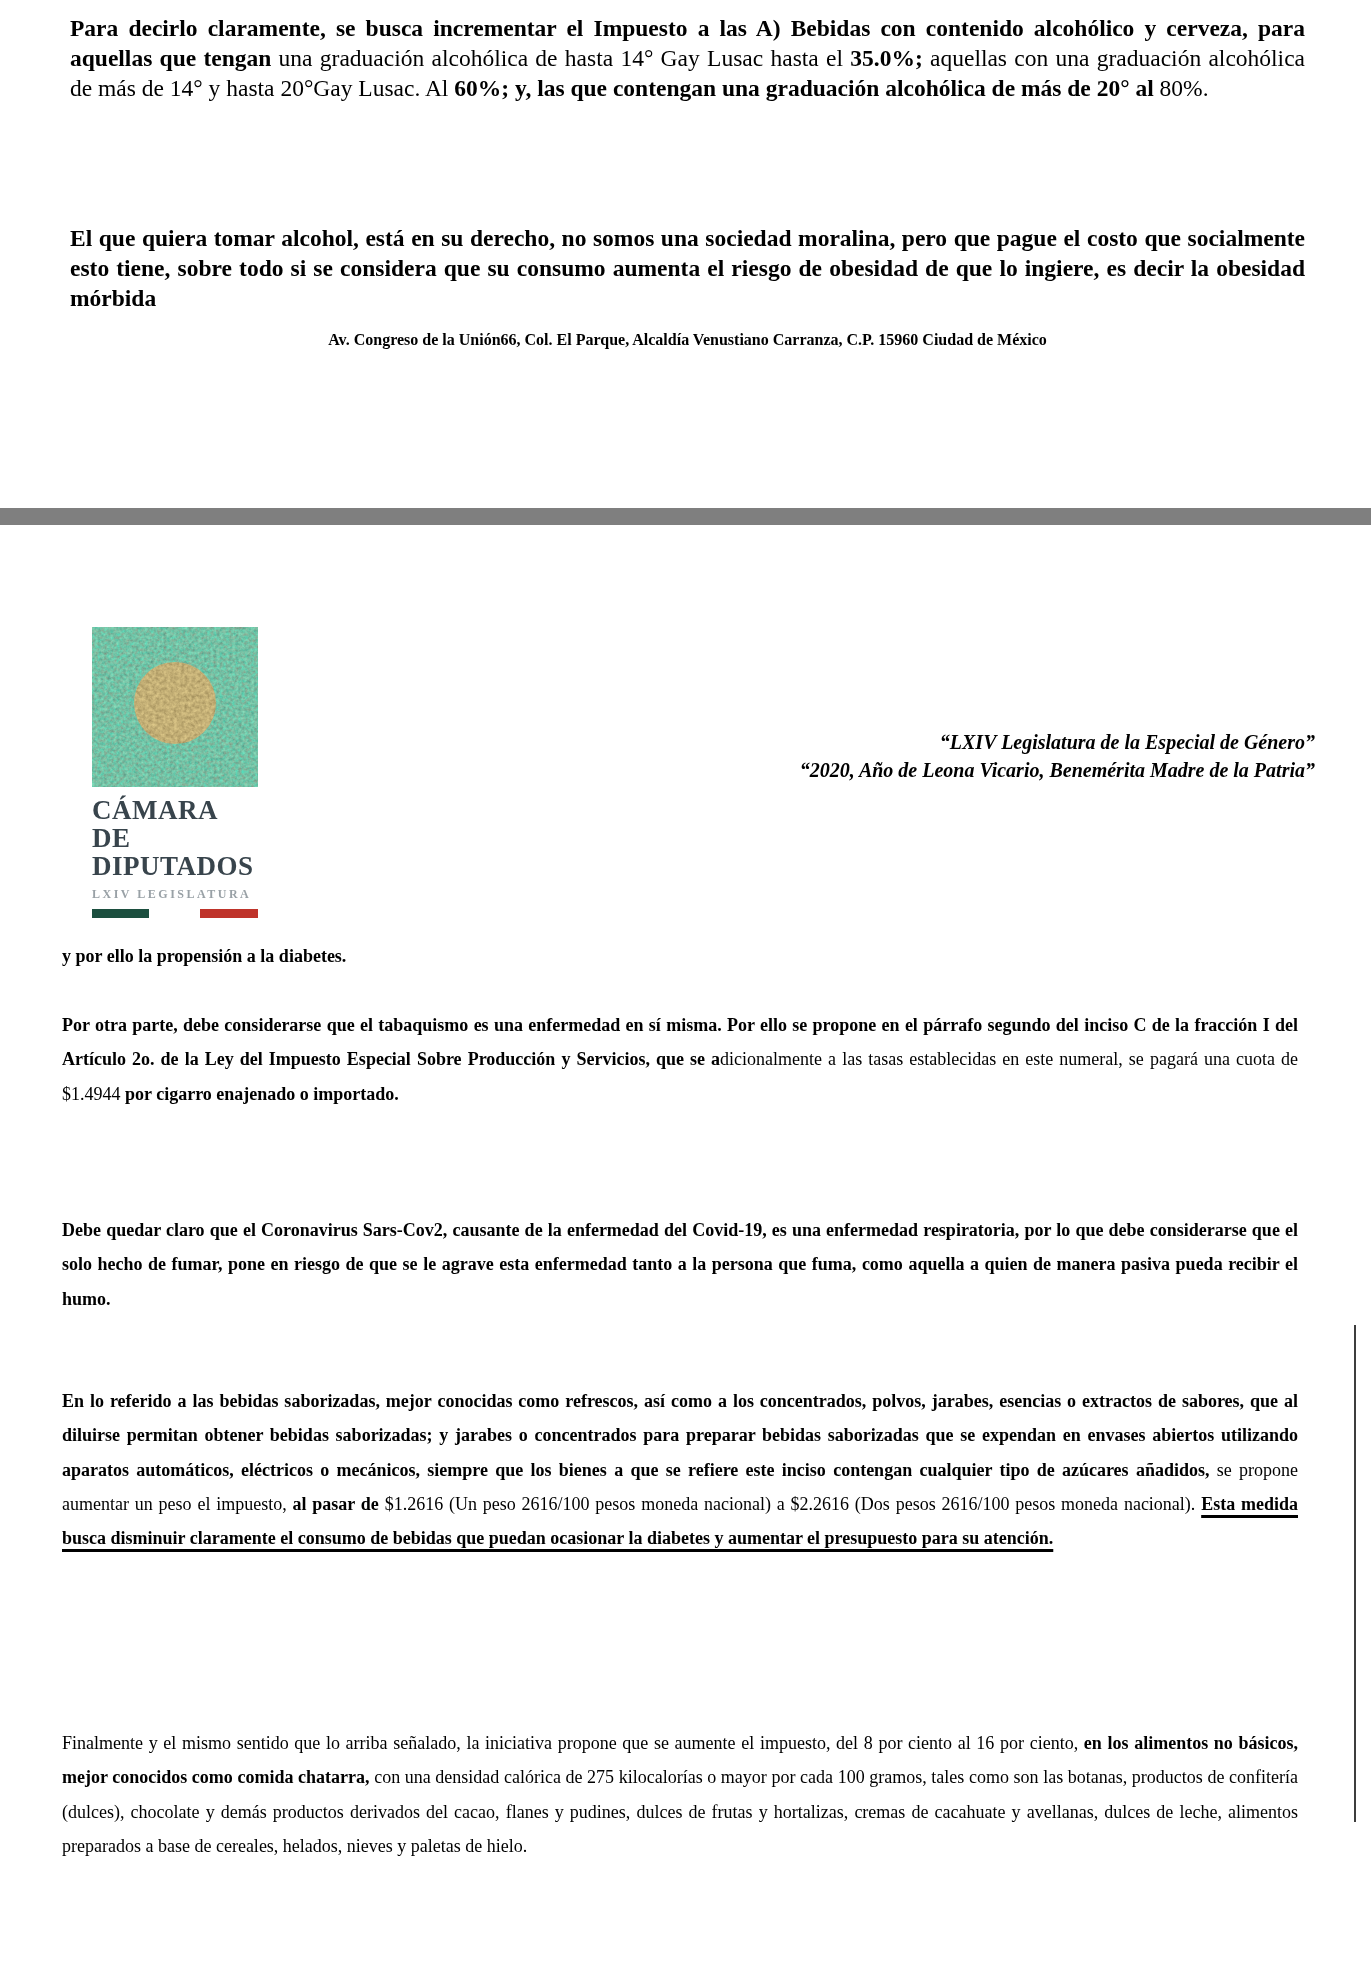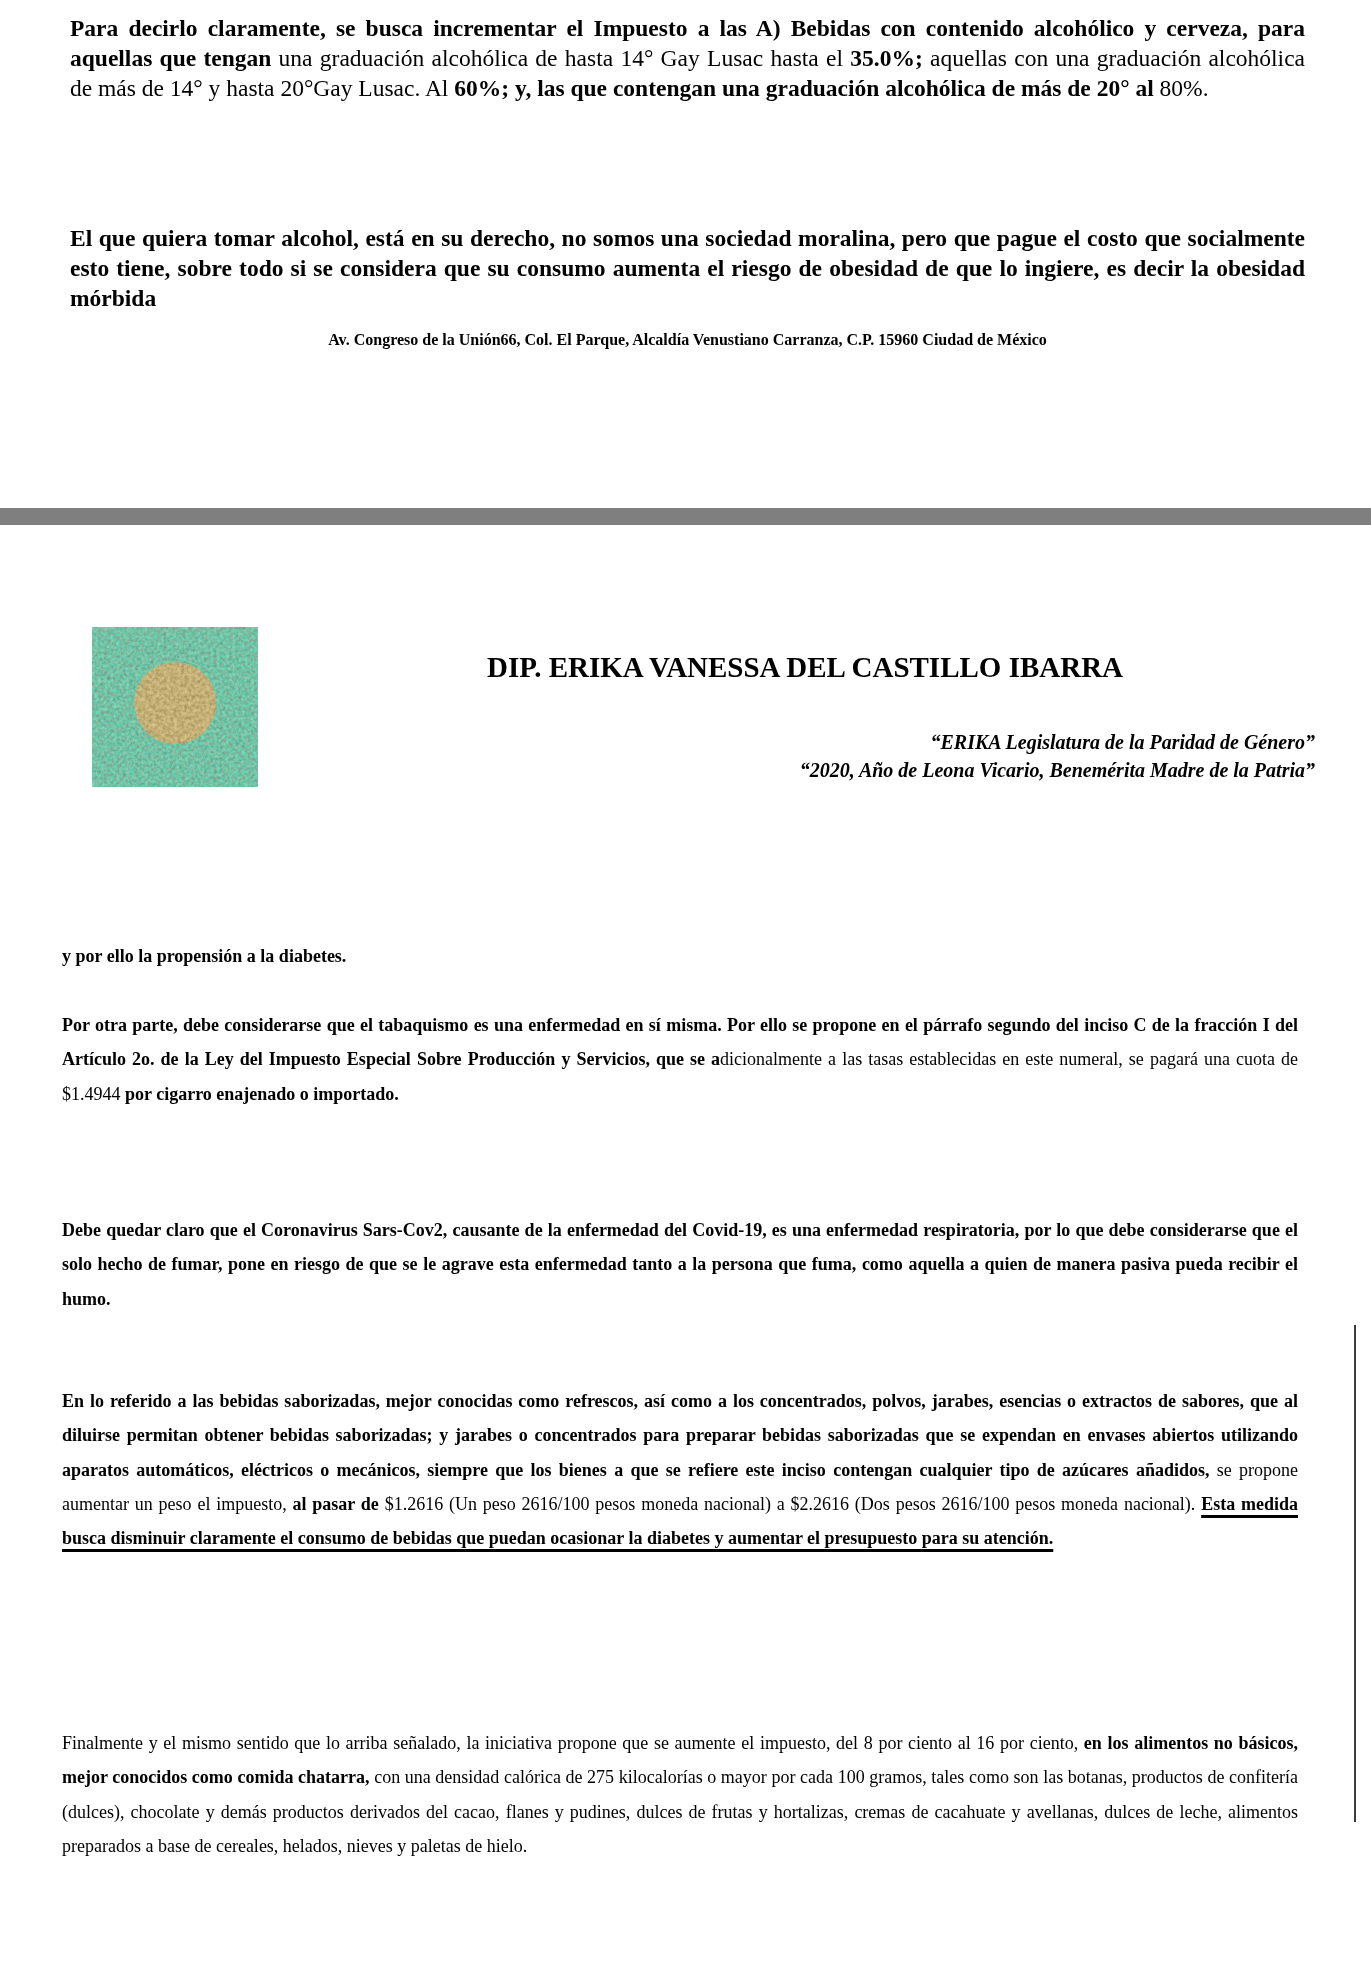--- a/index.html
+++ b/index.html
@@ -94,26 +94,35 @@
         </filter>
         <clipPath id="circleClip">
             <circle cx="83" cy="76" r="41"></circle>
           </clipPath>
       </defs>
       <rect x="0" y="0" width="166" height="160" filter="url(#greenTex)"></rect>
       <g clip-path="url(#circleClip)">
         <rect x="38" y="31" width="92" height="92" filter="url(#brownTex)"></rect>
       </g>
     </svg>
+    <div id="logo-text">
+      <div class="org-line">CÁMARA DE</div>
+      <div class="org-line">DIPUTADOS</div>
+      <div id="logo-legislature">LXIV LEGISLATURA</div>
+      <div id="flag-row">
+        <div id="flag-green" style="background: rgb(28, 79, 63);"></div>
+        <div id="flag-spacer"></div>
+        <div id="flag-red" style="background: rgb(191, 51, 42);"></div>
+      </div>
+    </div>
   </div>
 
-  <div id="deputy-title">DIP. ERIKA VANESSA DEL CASTILLO IBARRA</div>
 
   <div id="header-quotes">
-    <div>“ERIKA Legislatura de la Paridad de Género”</div>
+    <div>“LXIV Legislatura de la Especial de Género”</div>
     <div>“2020, Año de Leona Vicario, Benemérita Madre de la Patria”</div>
   </div>
 
   <div class="p2text" id="para-diabetes"><span style="font-weight: bold;">y por ello la propensión a la diabetes.</span></div>
 
   <div class="p2text" id="para-tabaquismo"><span style="font-weight: bold;">Por otra parte, debe considerarse que el tabaquismo es una enfermedad en sí misma. Por ello se propone en el párrafo segundo del inciso C de la fracción I del Artículo 2o. de la Ley del Impuesto Especial Sobre Producción y Servicios, que se a</span><span>dicionalmente a las tasas establecidas en este numeral, se pagará una cuota de $1.4944 </span><span style="font-weight: bold;">por cigarro enajenado o importado.</span></div>
 
   <div class="p2text" id="para-covid"><span style="font-weight: bold;">Debe quedar claro que el Coronavirus Sars-Cov2, causante de la enfermedad del Covid-19, es una enfermedad respiratoria, por lo que debe considerarse que el solo hecho de fumar, pone en riesgo de que se le agrave esta enfermedad tanto a la persona que fuma, como aquella a quien de manera pasiva pueda recibir el humo.</span></div>
 
   <div class="p2text" id="para-bebidas"><span style="font-weight: bold;">En lo referido a las bebidas saborizadas, mejor conocidas como refrescos, así como a los  concentrados, polvos, jarabes, esencias o extractos de sabores, que al diluirse permitan obtener bebidas saborizadas; y jarabes o concentrados para preparar bebidas saborizadas que se expendan en envases abiertos utilizando aparatos automáticos, eléctricos o mecánicos, siempre que los bienes a que se refiere este inciso contengan cualquier tipo de azúcares añadidos,</span><span> se propone aumentar un peso el impuesto,</span><span style="font-weight: bold;"> al pasar de</span><span> $1.2616 (Un peso 2616/100 pesos moneda nacional) a $2.2616 (Dos pesos 2616/100 pesos moneda nacional). </span><span class="u" style="font-weight: bold;">Esta medida busca disminuir claramente el consumo de bebidas que puedan ocasionar la diabetes y aumentar el presupuesto para su atención.</span></div>

